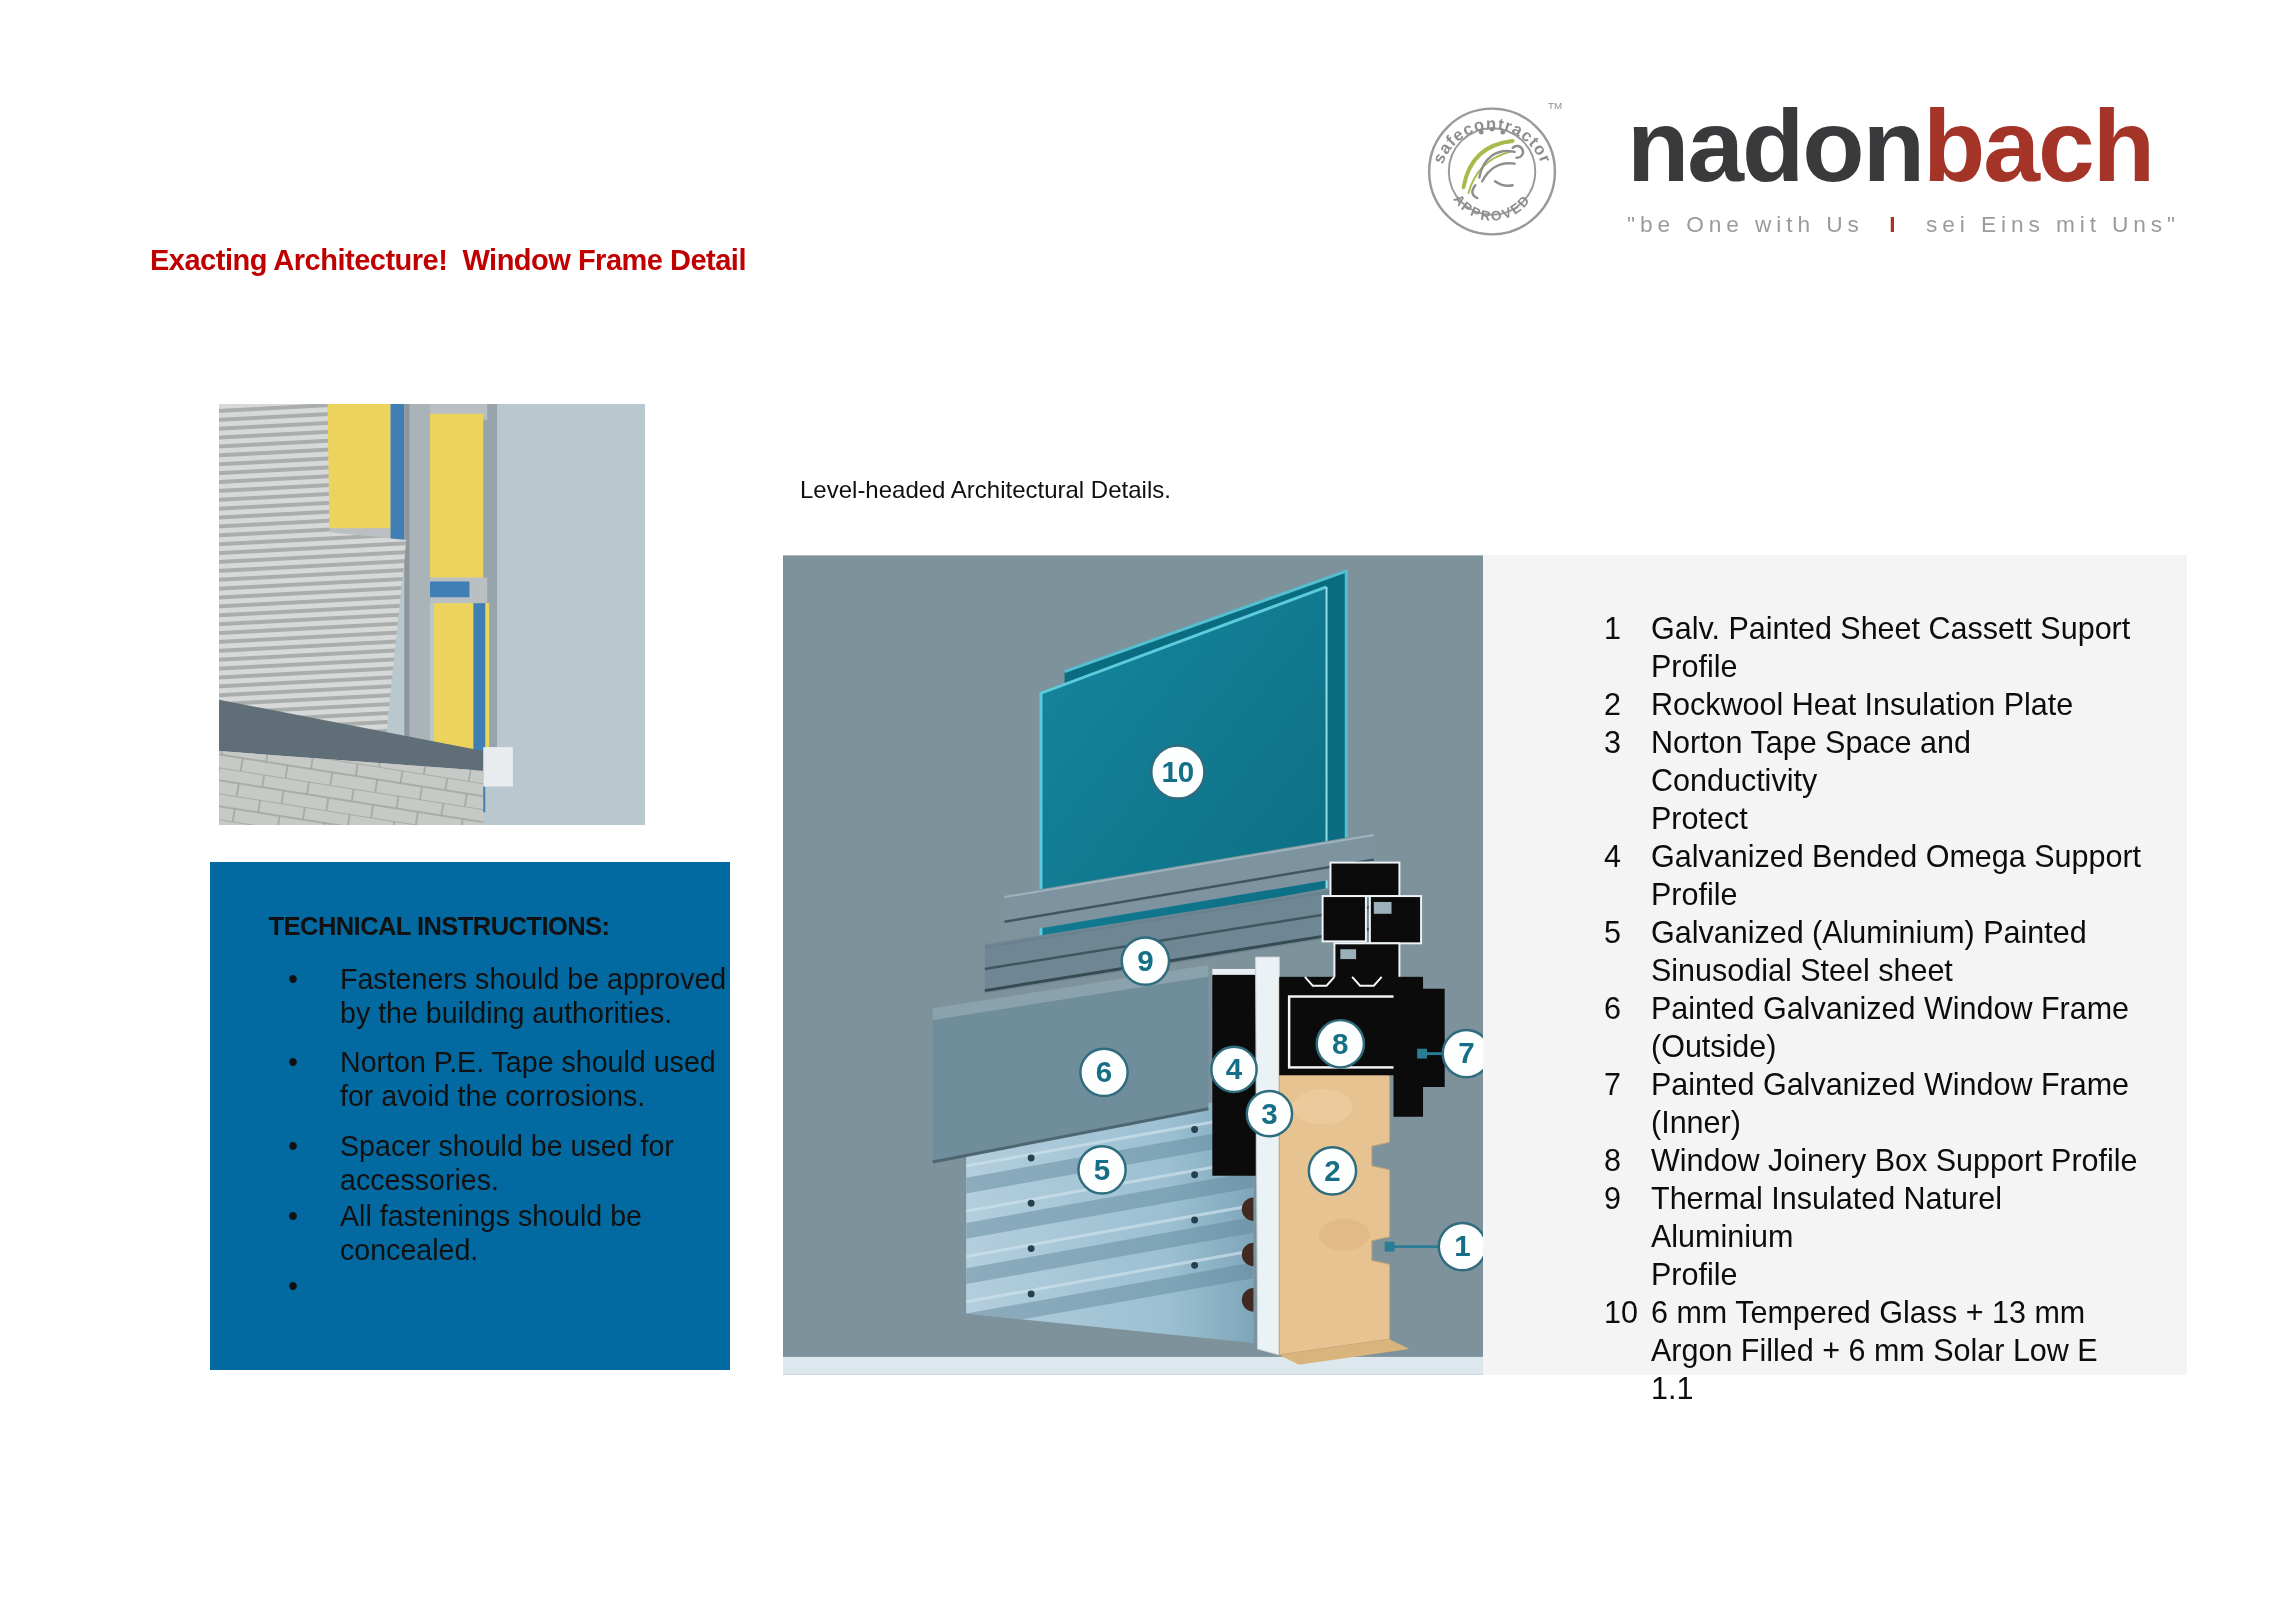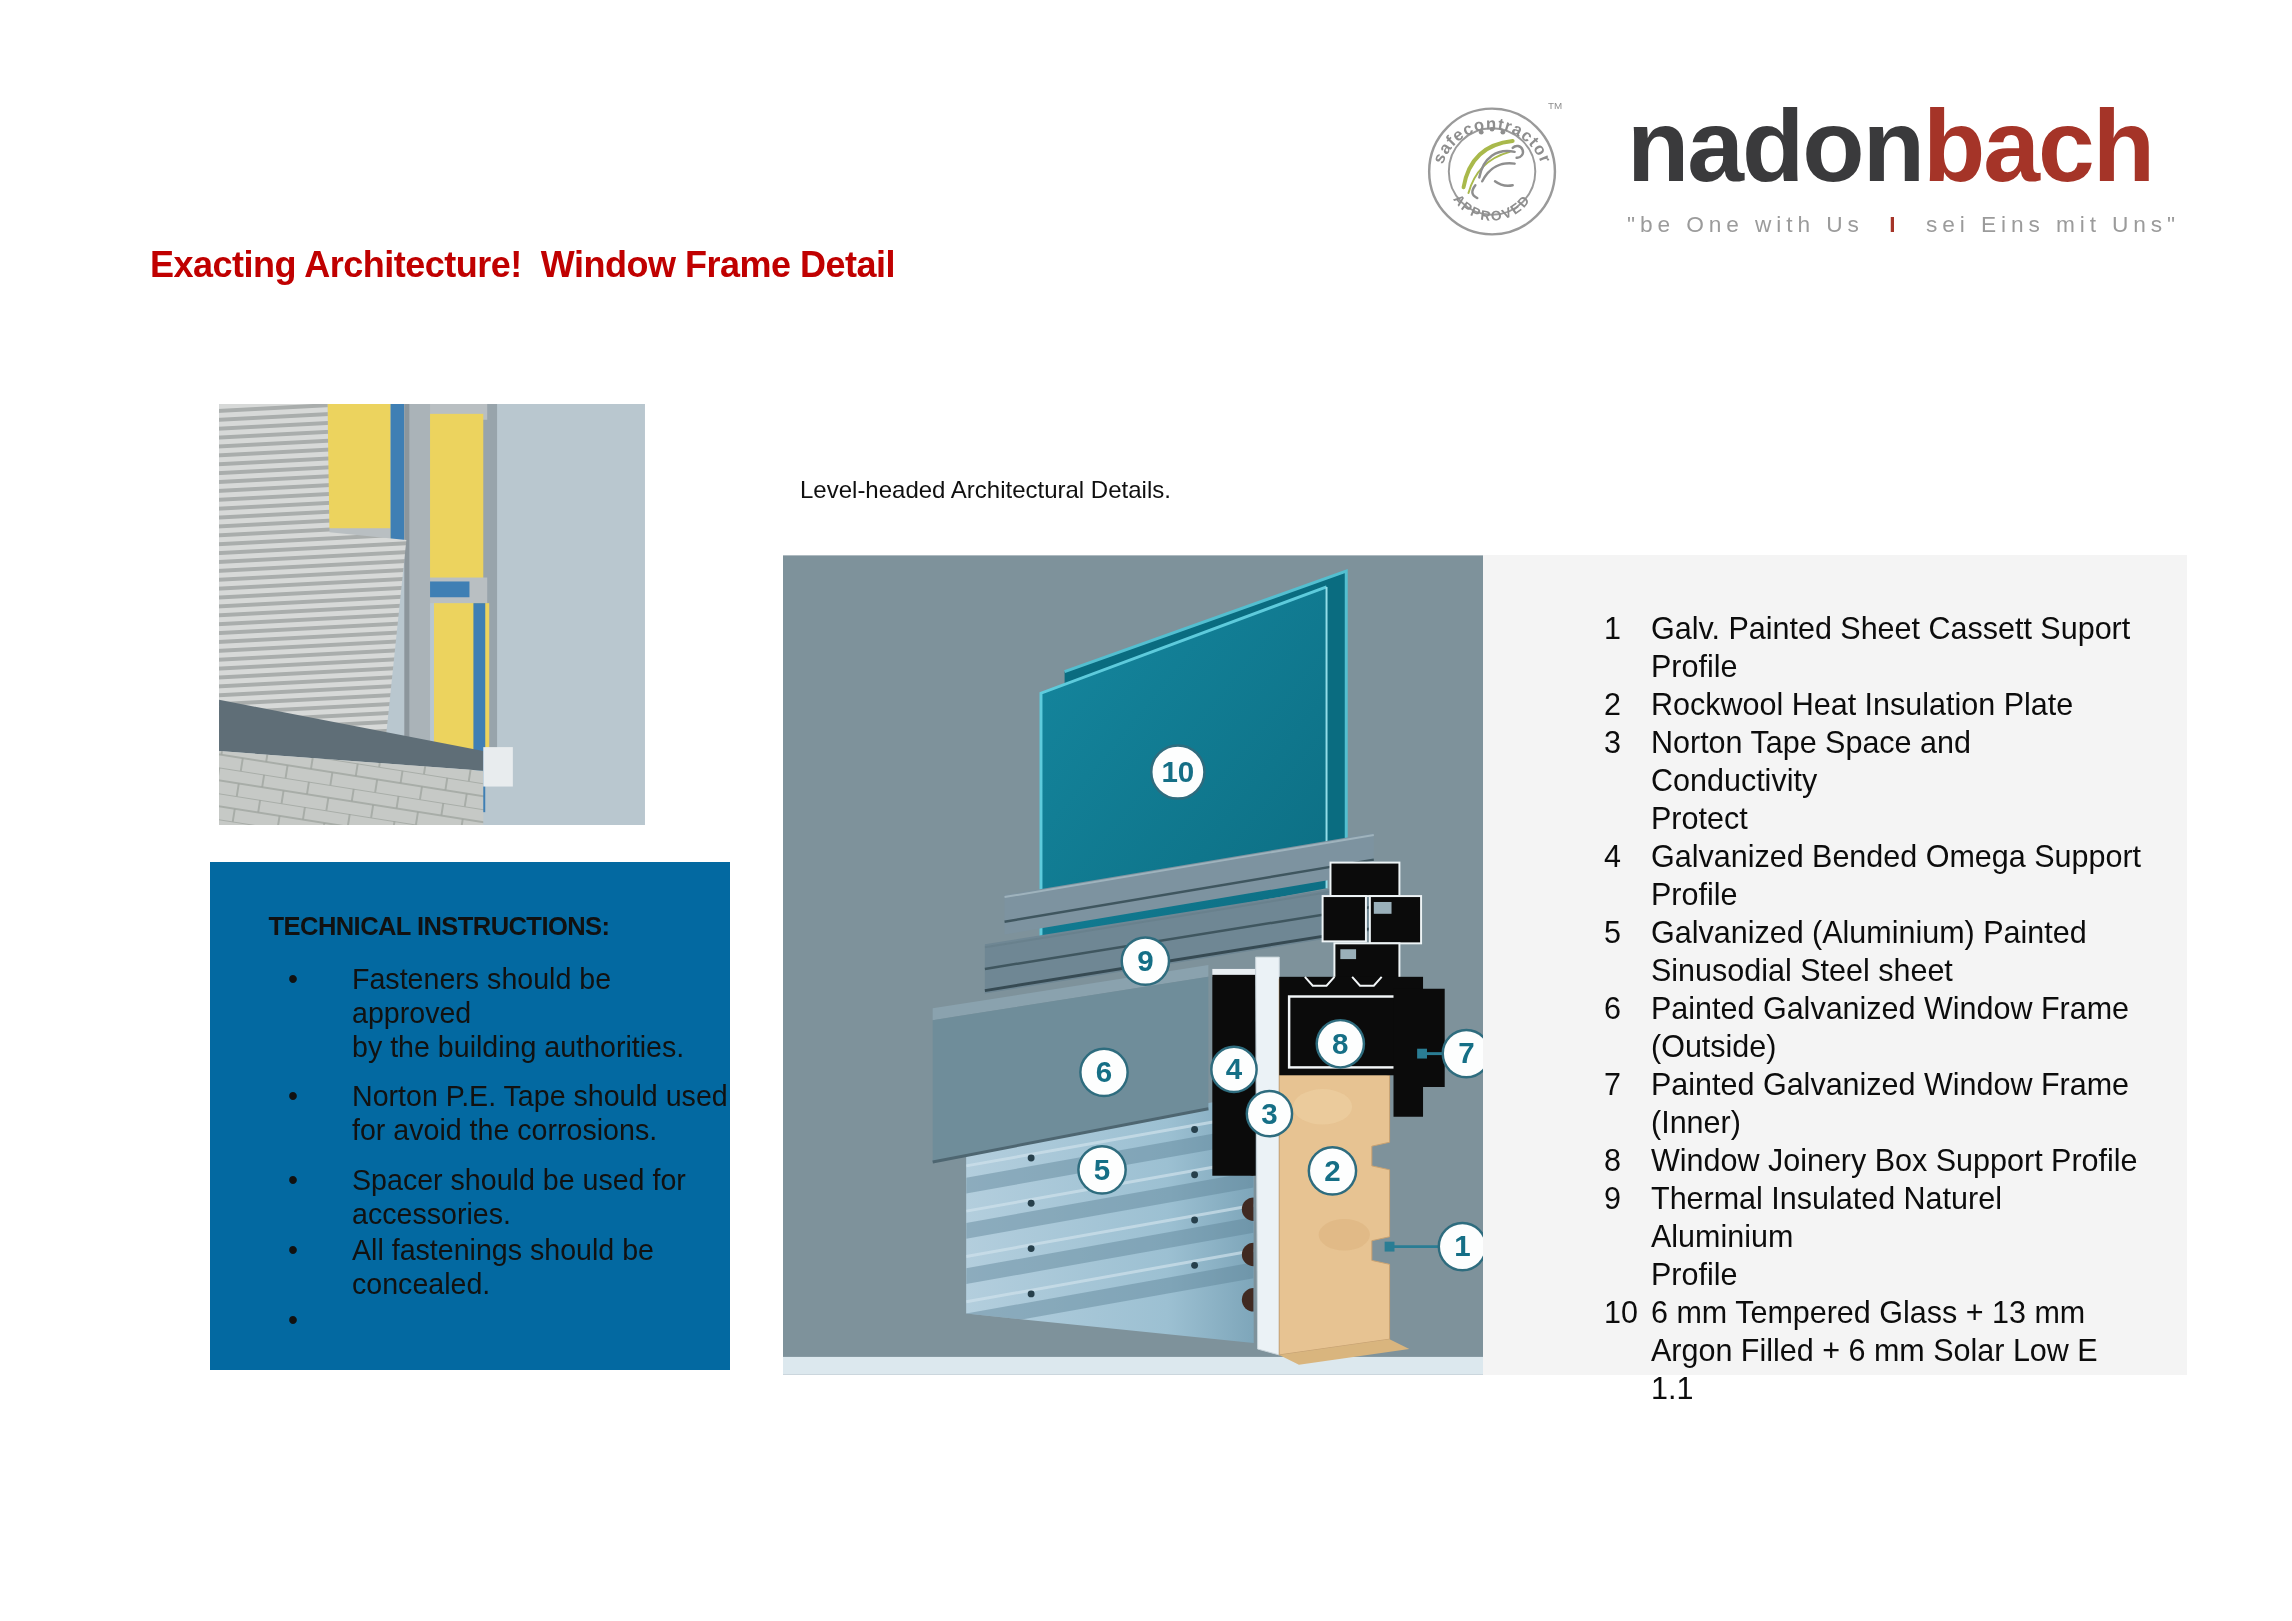--- a/index.html
+++ b/index.html
@@ -9,39 +9,39 @@
   }
   
   .badge{position:absolute;left:1426px;top:87px;width:138px;height:169px;}
   .brand{position:absolute;left:1627px;top:95px;width:552px;}
   .brand-name{font-size:102px;font-weight:700;letter-spacing:-2px;line-height:102px;white-space:nowrap;}
   .brand-name .left{color:#3a3a3c;margin-top:44px;}
   .brand-name .right{color:#a53428;}
   .brand-tag{margin-top:13.8px;font-size:22.7px;letter-spacing:4.9px;color:#9b9b9b;white-space:nowrap;}
   .brand-tag .sep{color:#a53428;font-weight:700;margin:0 25.6px;}
   .page-title{
-    position:absolute;left:150px;top:244px;font-size:36px;font-weight:700;
+    position:absolute;left:150px;top:244px;font-size:29px;font-weight:700;
     color:#c00000;white-space:pre;letter-spacing:-0.5px;
   }
   
   .caption{position:absolute;left:800px;top:476px;font-size:24px;color:#101010;}
   
   .thumb{position:absolute;left:219px;top:404px;width:426px;height:421px;}
   
   .instructions{
     position:absolute;left:210px;top:862px;width:520px;height:508px;background:#0369a1;
   }
   .instructions h3{
     margin:0;padding:49px 0 0 61px;font-size:26.6px;font-weight:700;color:#111;
     letter-spacing:-0.6px;transform-origin:left;transform:scaleX(0.96);
   }
   .bullets{padding:19.7px 0 0 78px;}
   .bullet{display:flex;font-size:28.6px;line-height:34px;color:#111;}
   .bullet .dot{width:52px;flex:0 0 52px;}
-  .bullet .txt{width:390px;white-space:pre-line;margin-left:12px;}
+  .bullet .txt{width:390px;white-space:pre-line;}
   .bullet.sp{margin-top:15.8px;}
   .bullet.tight{margin-top:2px;}
   
   .diagram{position:absolute;left:783px;top:555px;width:707px;height:820px;}
   
   .parts{
     position:absolute;left:1483px;top:555px;width:704px;height:820px;background:#f4f4f4;
     box-sizing:border-box;padding:54px 0 0 121px;
   }
   .part{display:flex;font-size:30.5px;line-height:38px;color:#0c0c0c;}

